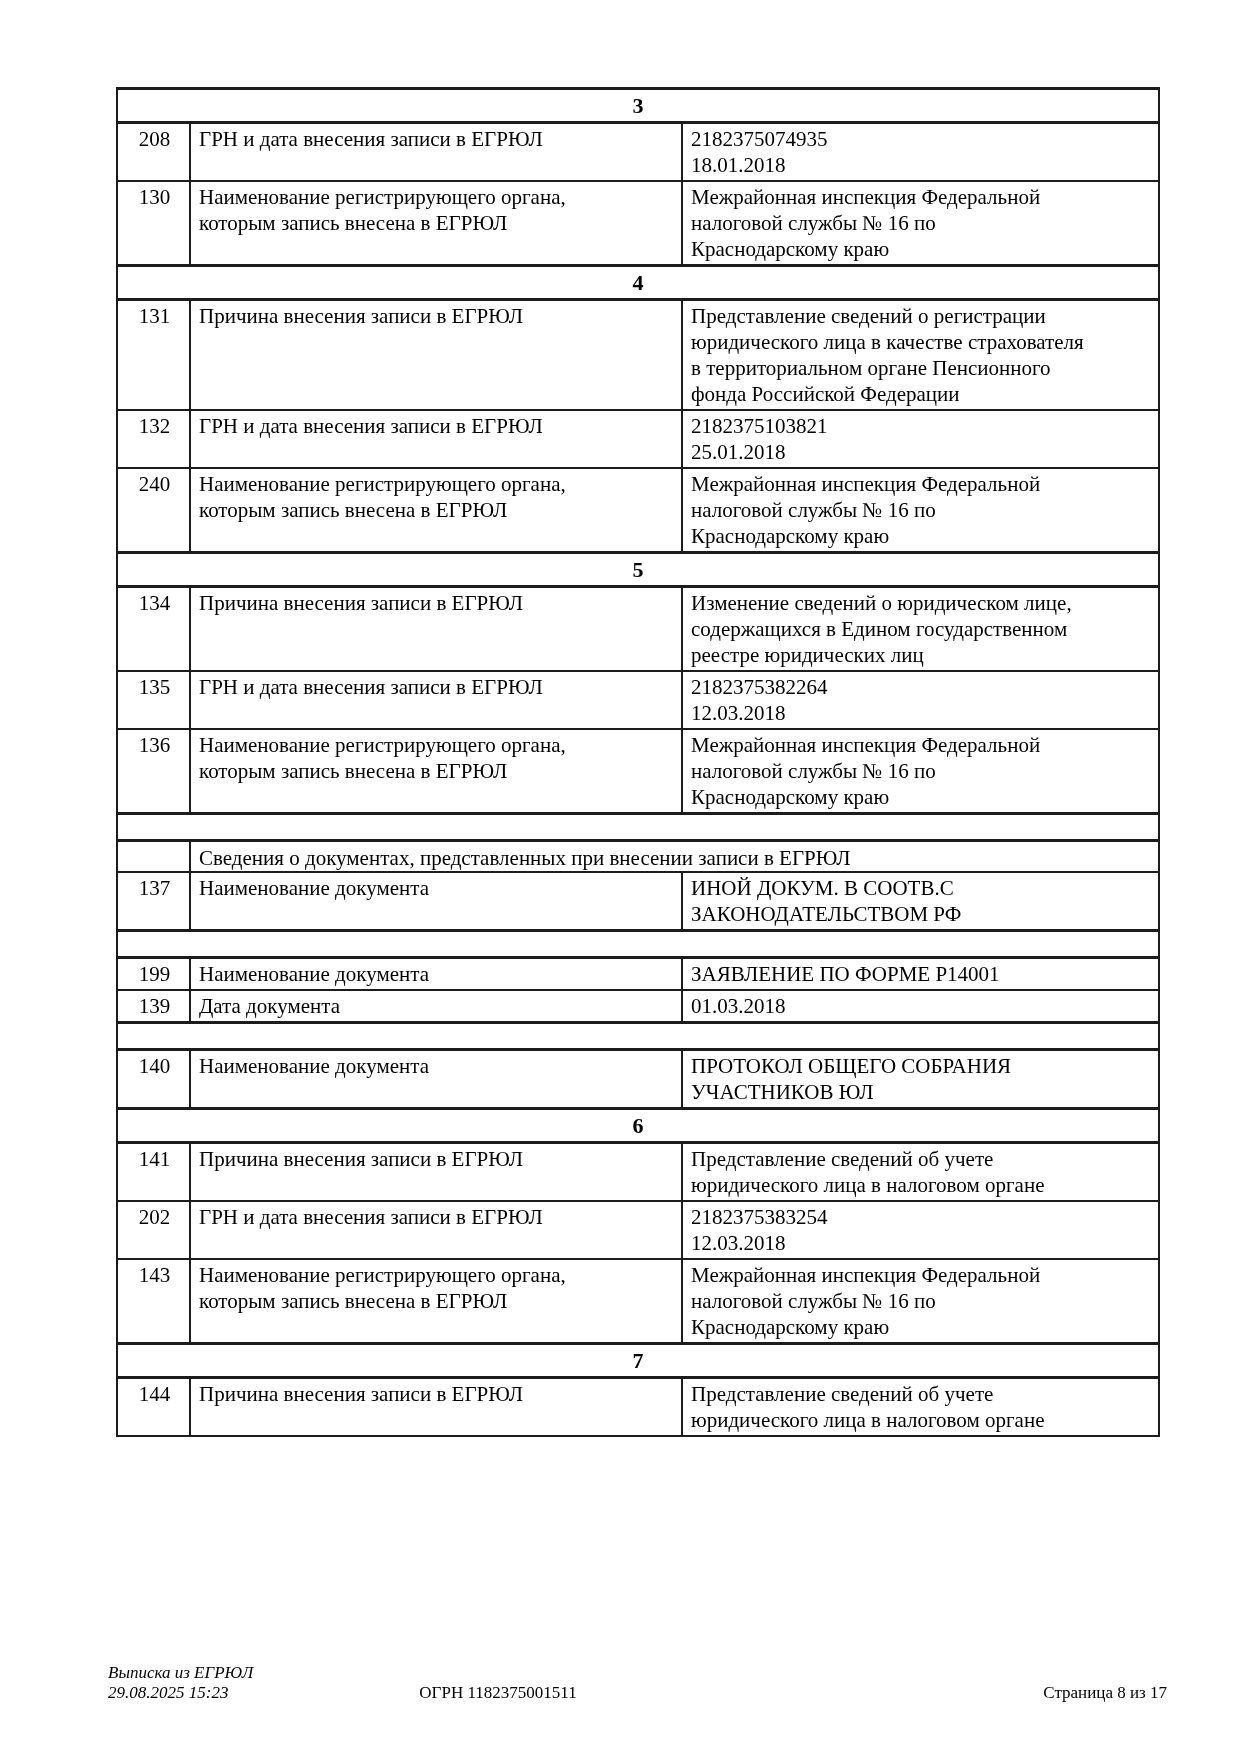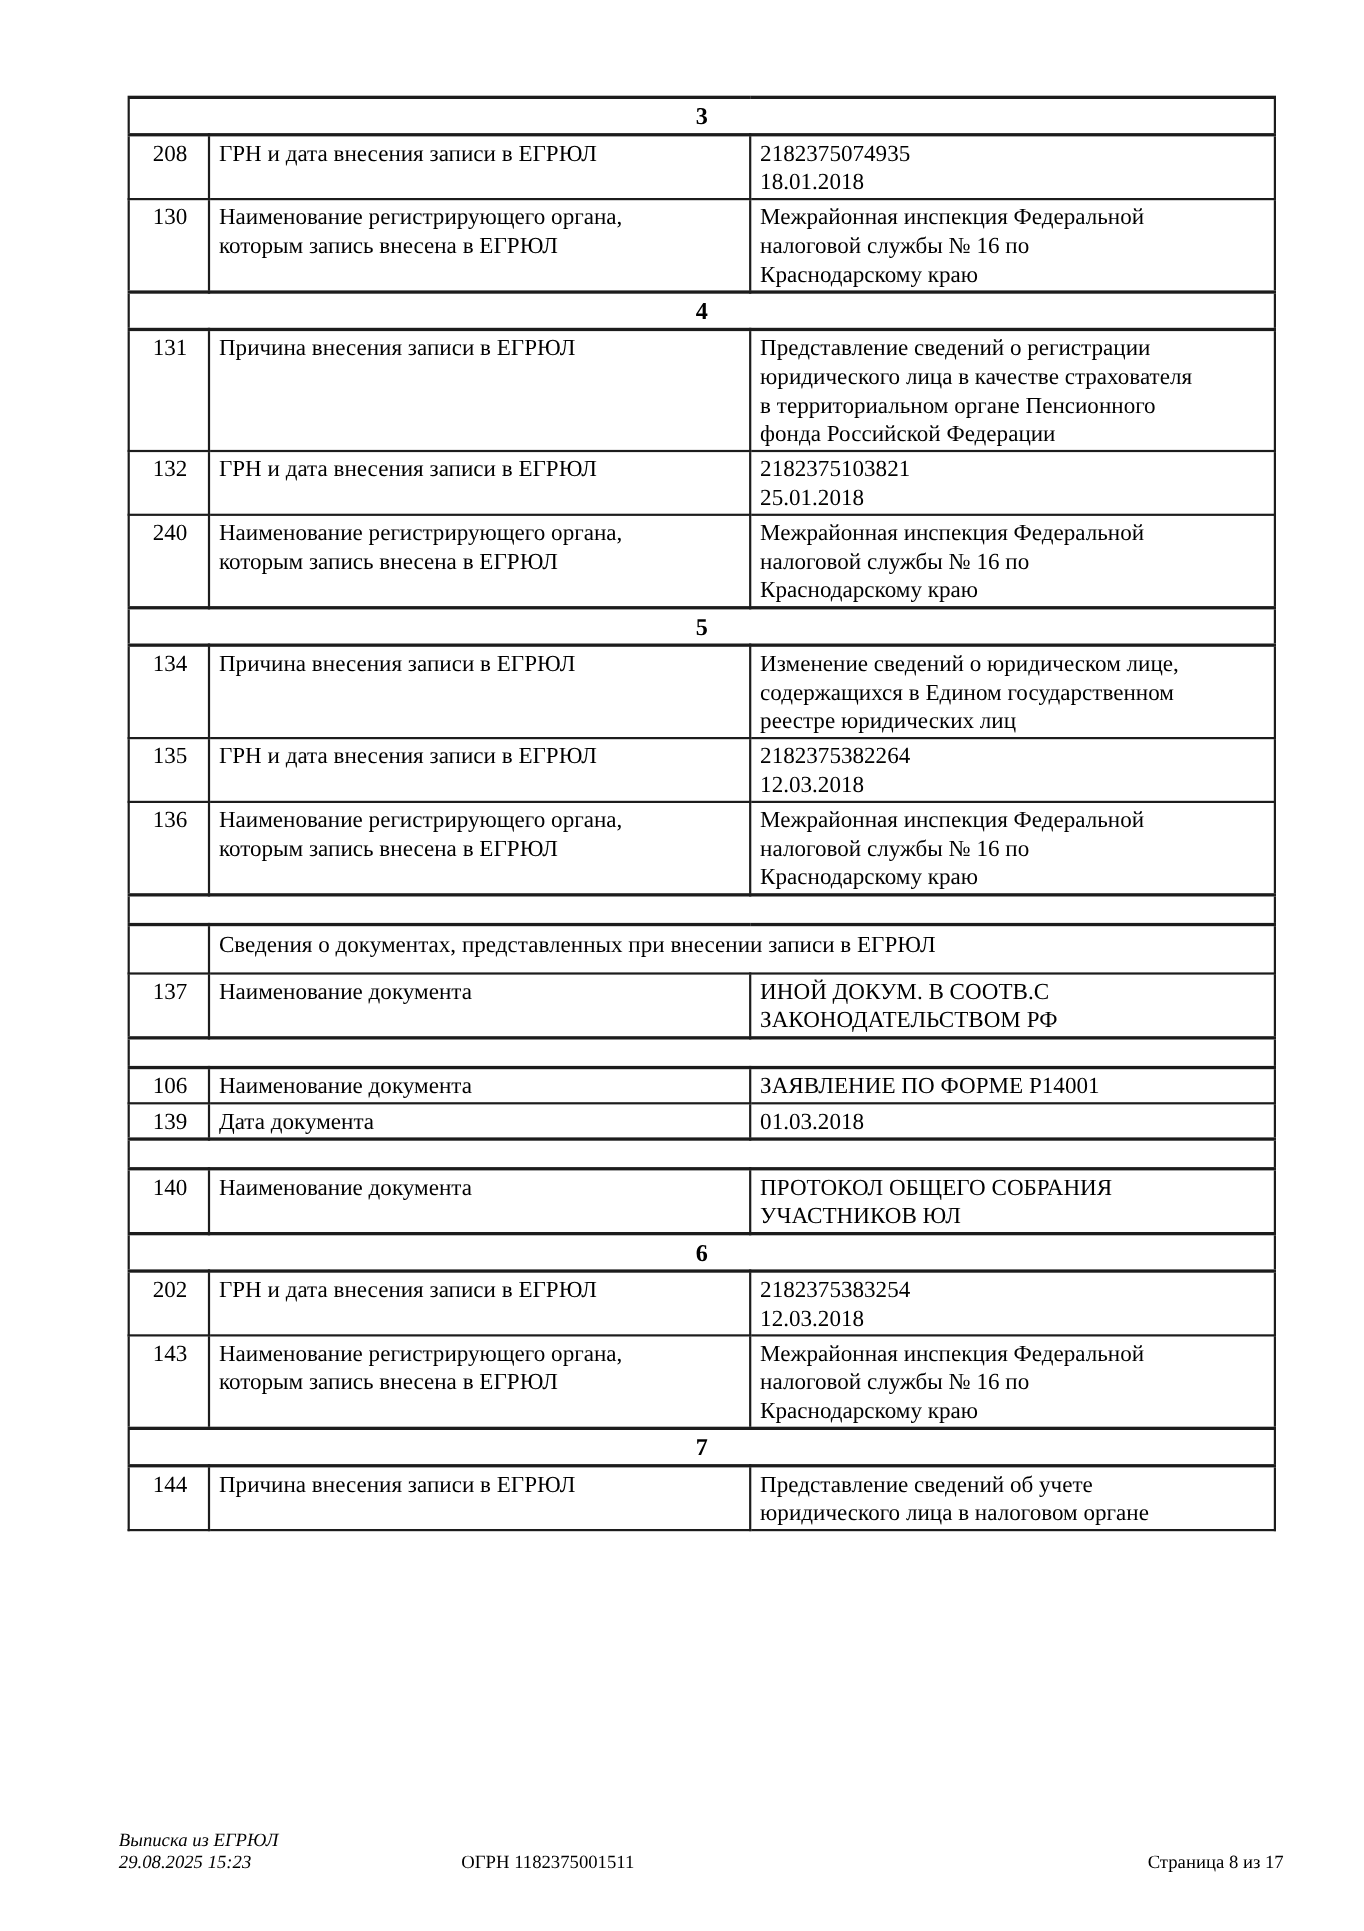--- a/index.html
+++ b/index.html
@@ -66,21 +66,21 @@
     border-top-width: 3px;
     border-bottom-width: 3px;
     padding: 0;
   }
   
   tr.r-span td {
     border-top-width: 3px;
   }
   tr.r-span td.span-text {
     padding-top: 3px;
-    padding-bottom: 13px;
+    padding-bottom: 0;
   }
 
   
   .footer {
     position: absolute;
     left: 0;
     top: 1663px;
     width: 1240px;
     font-size: 17px;
     line-height: 20px;
@@ -196,40 +196,46 @@
         <tr class="r-data">
           <td class="num">137</td>
           <td class="lbl">Наименование документа</td>
           <td class="val">ИНОЙ ДОКУМ. В СООТВ.С
 ЗАКОНОДАТЕЛЬСТВОМ РФ</td>
         </tr>
         <tr class="r-empty">
           <td colspan="3"></td>
         </tr>
         <tr class="r-data">
-          <td class="num">106</td>
+          <td class="num">199</td>
           <td class="lbl">Наименование документа</td>
           <td class="val">ЗАЯВЛЕНИЕ ПО ФОРМЕ Р14001</td>
         </tr>
         <tr class="r-data">
           <td class="num">139</td>
           <td class="lbl">Дата документа</td>
           <td class="val">01.03.2018</td>
         </tr>
         <tr class="r-empty">
           <td colspan="3"></td>
         </tr>
         <tr class="r-data">
           <td class="num">140</td>
           <td class="lbl">Наименование документа</td>
           <td class="val">ПРОТОКОЛ ОБЩЕГО СОБРАНИЯ
 УЧАСТНИКОВ ЮЛ</td>
         </tr>
         <tr class="r-section">
           <td colspan="3">6</td>
+        </tr>
+        <tr class="r-data">
+          <td class="num">141</td>
+          <td class="lbl">Причина внесения записи в ЕГРЮЛ</td>
+          <td class="val">Представление сведений об учете
+юридического лица в налоговом органе</td>
         </tr>
         <tr class="r-data">
           <td class="num">202</td>
           <td class="lbl">ГРН и дата внесения записи в ЕГРЮЛ</td>
           <td class="val">2182375383254
 12.03.2018</td>
         </tr>
         <tr class="r-data">
           <td class="num">143</td>
           <td class="lbl">Наименование регистрирующего органа,

